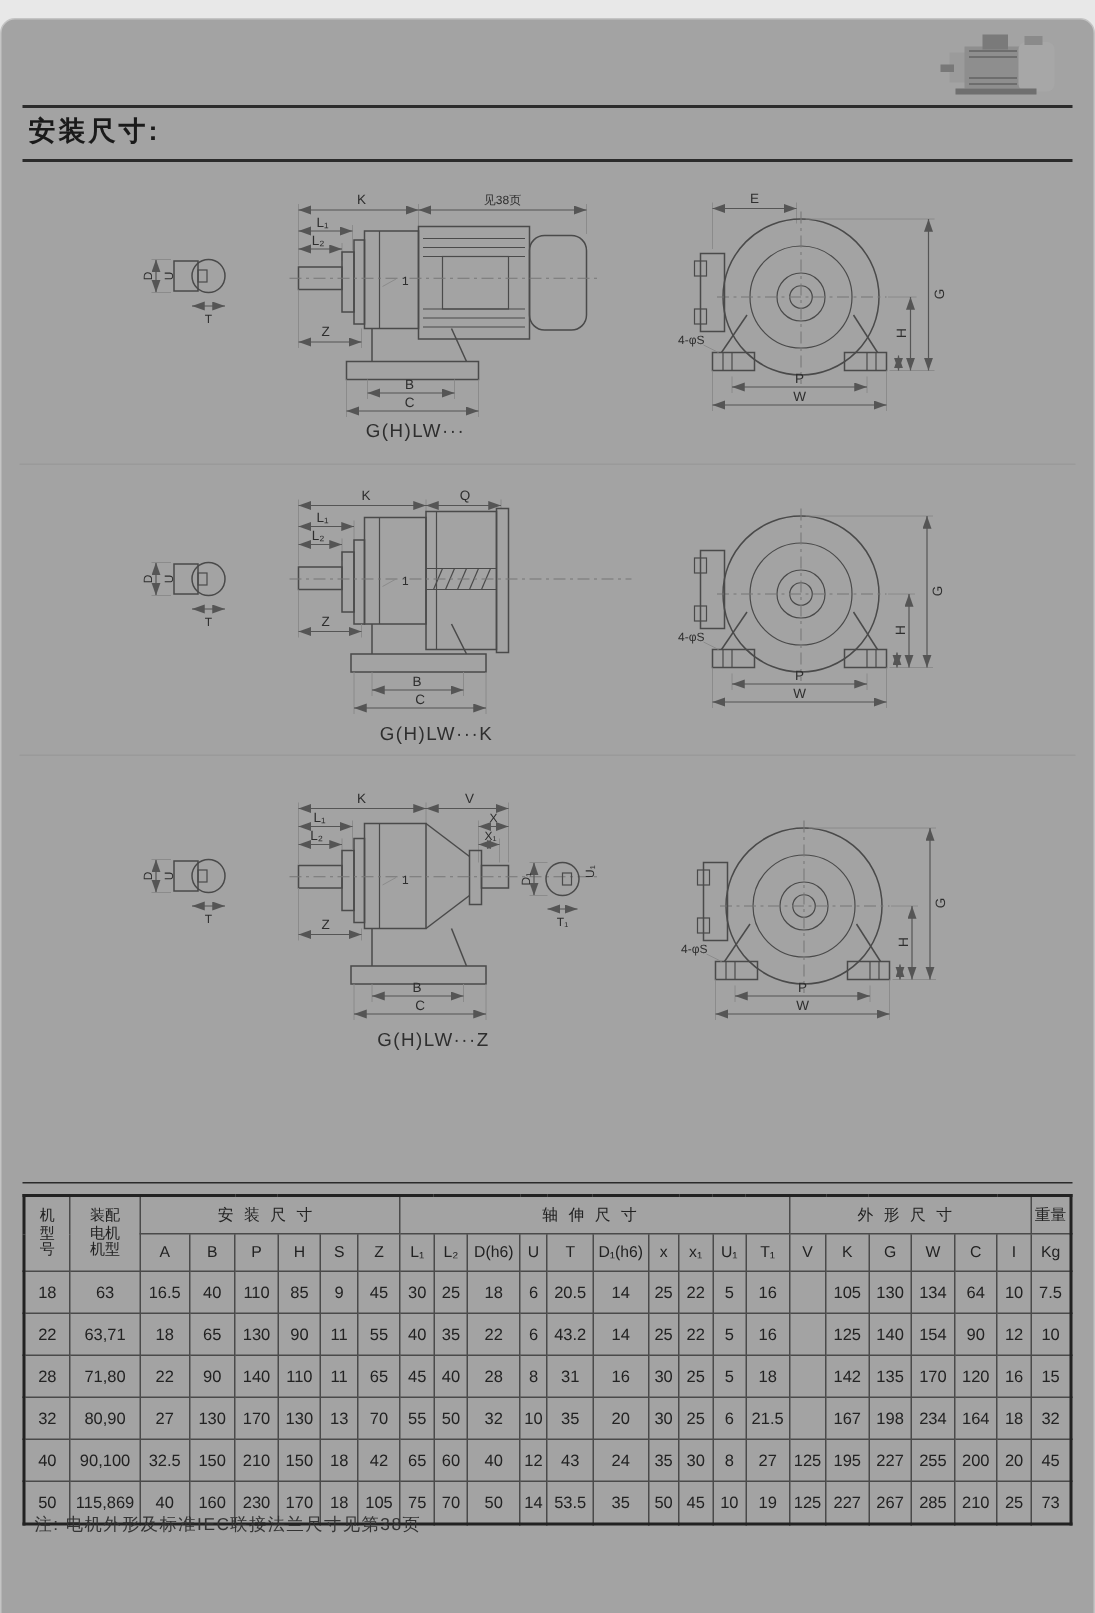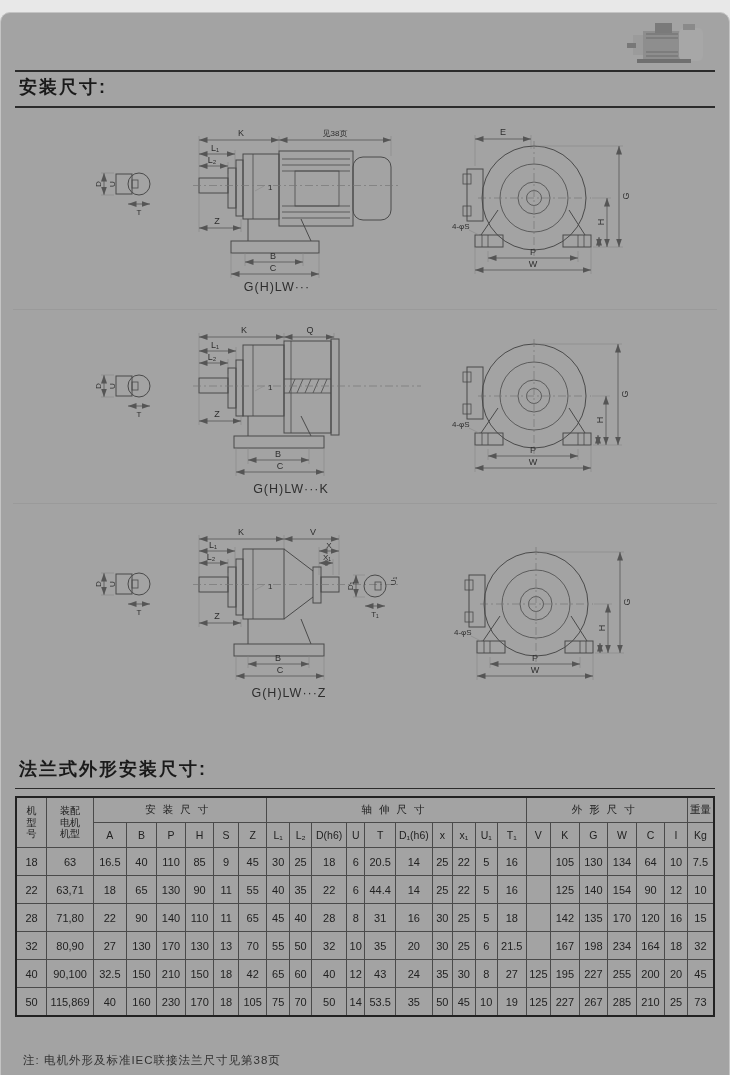--- a/index.html
+++ b/index.html
@@ -21,21 +21,21 @@
   .cap{font-family:"Liberation Sans",sans-serif;font-size:12.5px;fill:#2e2e2e;letter-spacing:1px;}
   
   #table-wrap{position:absolute;top:783px;left:14px;right:14px;}
   #dim-table{width:100%;table-layout:fixed;border-collapse:collapse;border:2px solid #222;}
   #dim-table th,#dim-table td{border:1px solid #4a4a4a;text-align:center;vertical-align:middle;
       color:#222;padding:1px 0;overflow:hidden;}
   #dim-table th{font-weight:400;font-size:10.5px;height:22px;}
   #dim-table td{font-size:11px;height:25px;}
   #dim-table .grp{letter-spacing:7px;}
   #dim-table .vert{white-space:pre-line;line-height:1.15;font-size:10px;}
-  #note{position:absolute;top:1040px;left:22px;font-size:11.5px;color:#333;letter-spacing:1px;}
+  #note{position:absolute;top:996px;left:22px;font-size:11.5px;color:#333;letter-spacing:1px;}
   #photo{position:absolute;top:5px;right:12px;}
 </style>
 </head>
 <body>
 
 <div id="page">
 
   <svg width="0" height="0" style="position:absolute">
     <defs>
       <marker id="arr" orient="auto-start-reverse" markerWidth="9" markerHeight="7" refX="8.5" refY="3" markerUnits="userSpaceOnUse">
@@ -385,21 +385,20 @@
       <line class="ext" x1="579" y1="146" x2="579" y2="157"></line>
       <line class="dim" x1="489" y1="153" x2="579" y2="153"></line>
       <text class="lb" x="534" y="150" text-anchor="middle">P</text>
       <line class="ext" x1="476" y1="142" x2="476" y2="169"></line>
       <line class="ext" x1="592" y1="142" x2="592" y2="169"></line>
       <line class="dim" x1="476" y1="165" x2="592" y2="165"></line>
       <text class="lb" x="534" y="162" text-anchor="middle">W</text>
     </g>
   </svg>
 
-  <div class="sec-title" style="top:744px">法兰式外形安装尺寸:</div>
   <div class="rule-thin" style="top:775px"></div>
 
   <div id="table-wrap">
     <table id="dim-table">
         <colgroup>
           <col style="width: 30px;">
           <col style="width: 46px;">
           <col style="width: 32px;">
           <col style="width: 30px;">
           <col style="width: 28px;">
@@ -497,21 +496,21 @@
             <td>18</td>
             <td>65</td>
             <td>130</td>
             <td>90</td>
             <td>11</td>
             <td>55</td>
             <td>40</td>
             <td>35</td>
             <td>22</td>
             <td>6</td>
-            <td>44.4</td>
+            <td>43.2</td>
             <td>14</td>
             <td>25</td>
             <td>22</td>
             <td>5</td>
             <td>16</td>
             <td></td>
             <td>125</td>
             <td>140</td>
             <td>154</td>
             <td>90</td>

